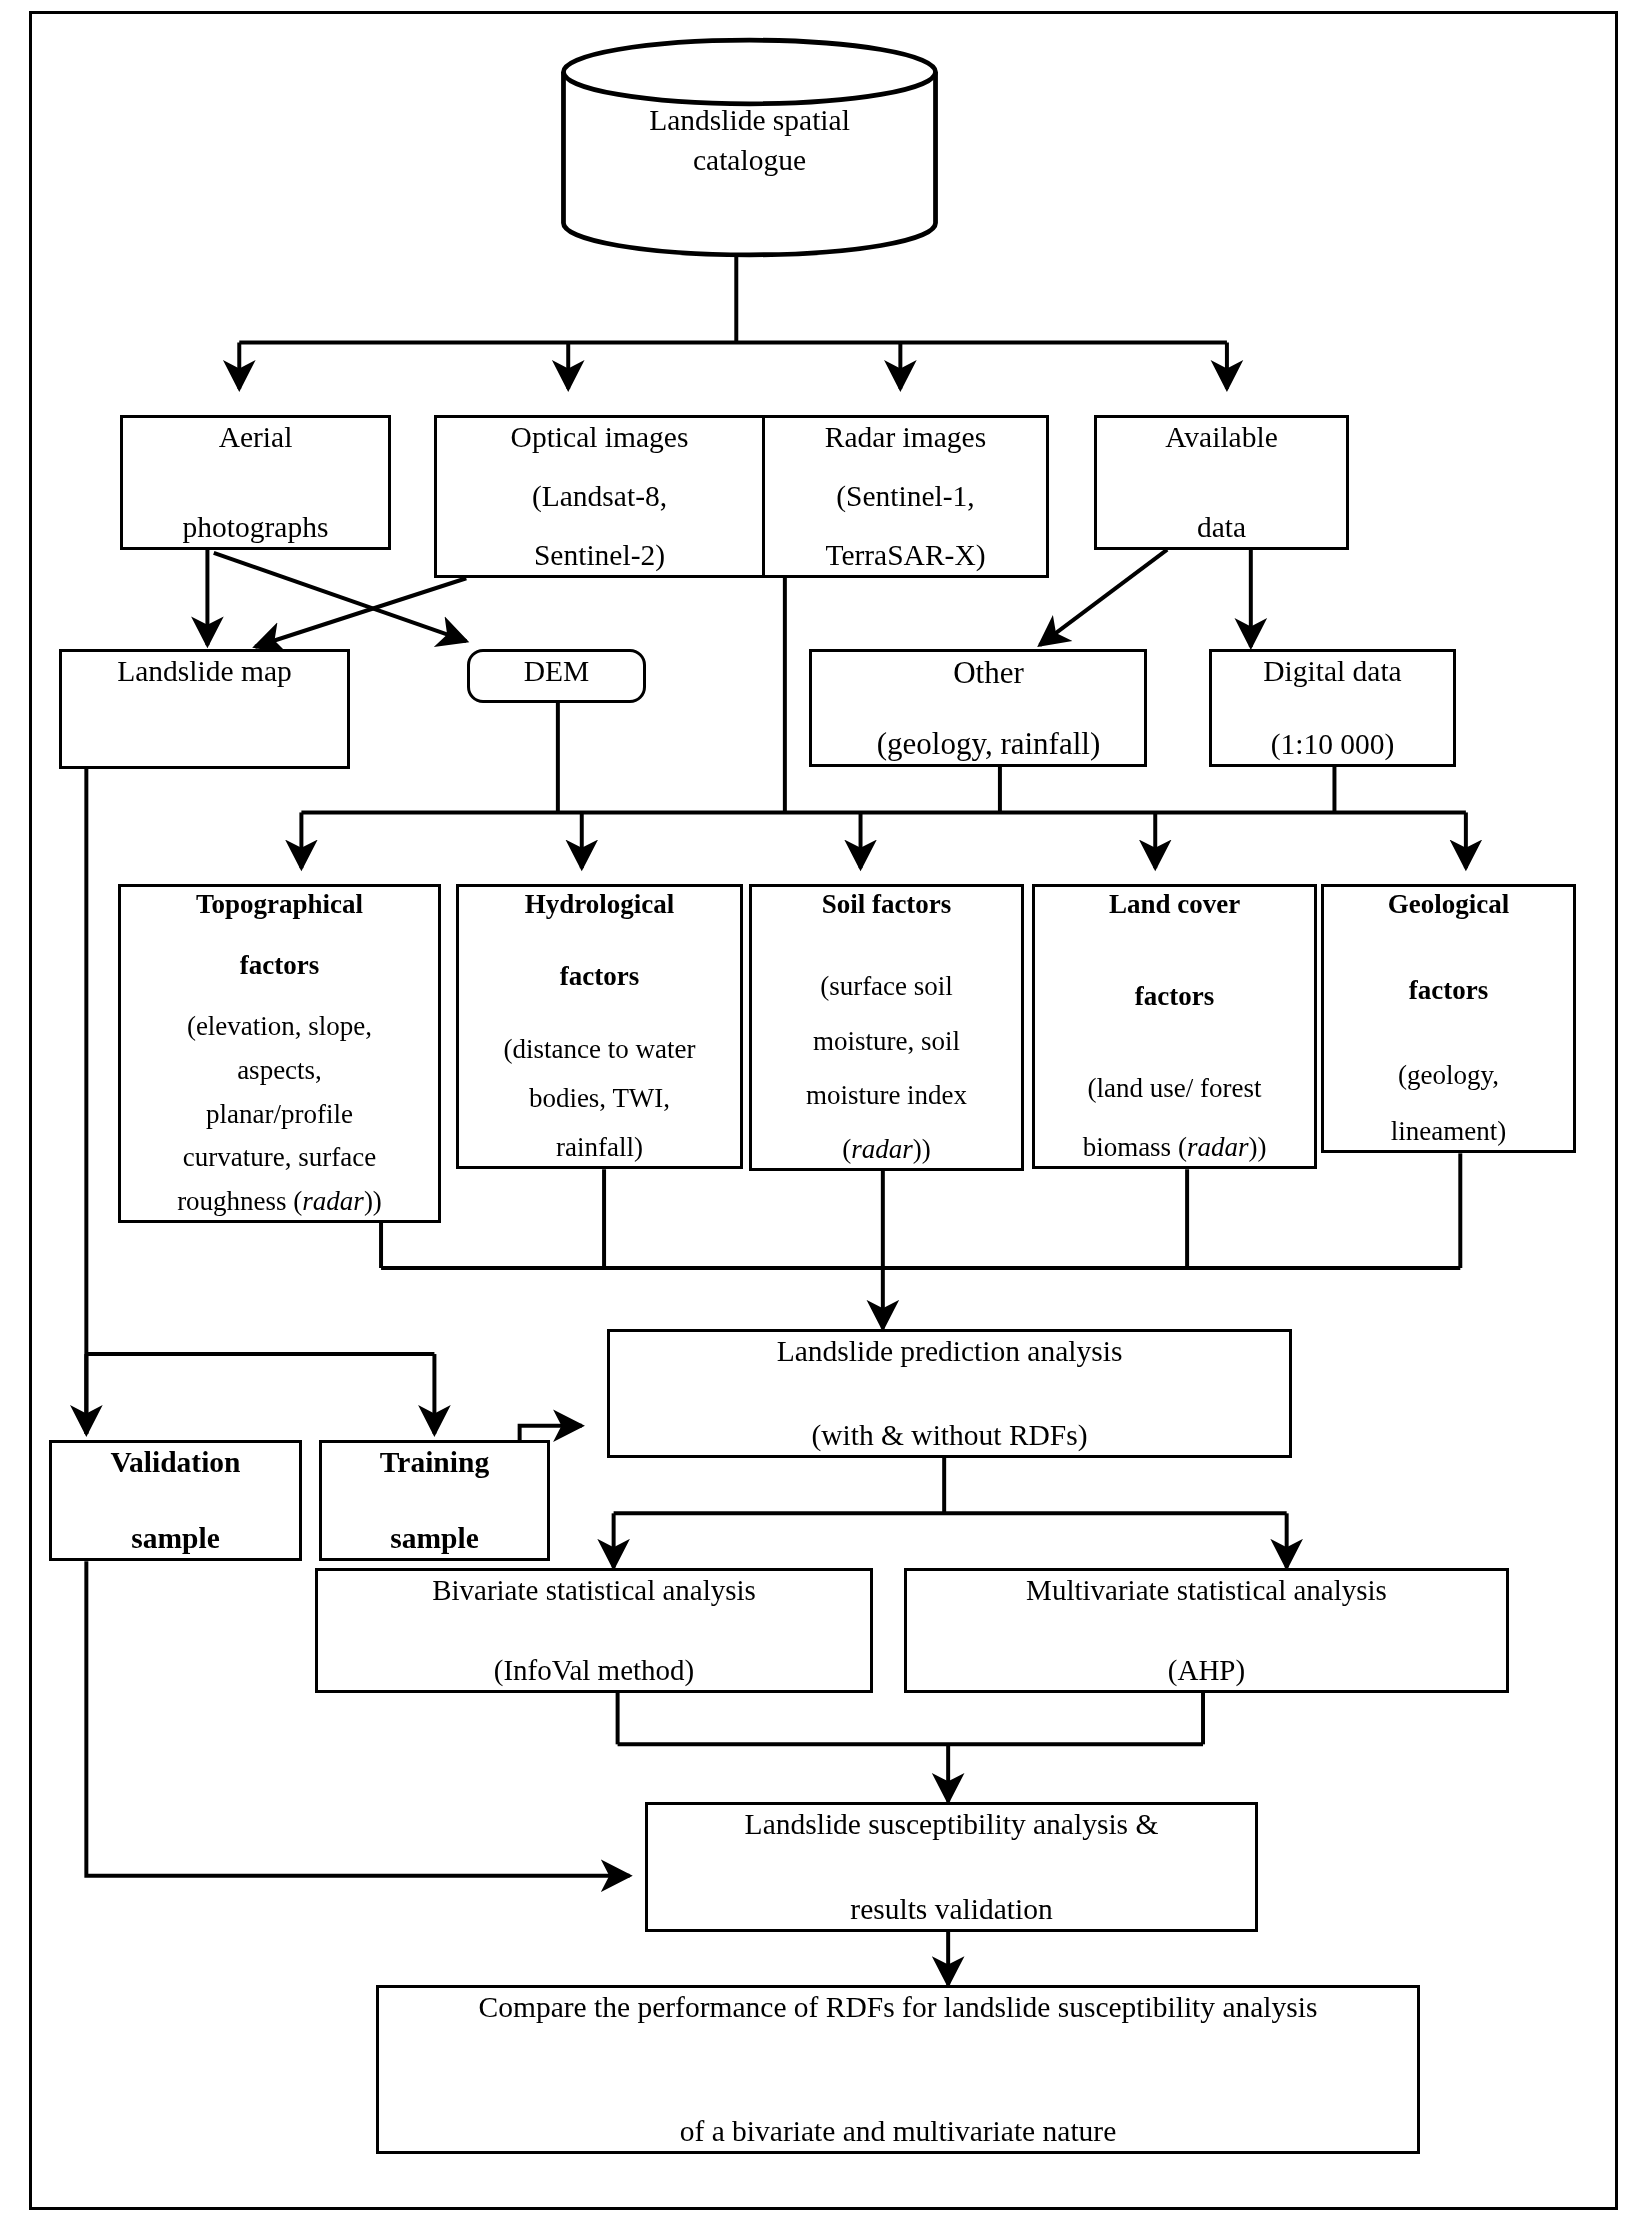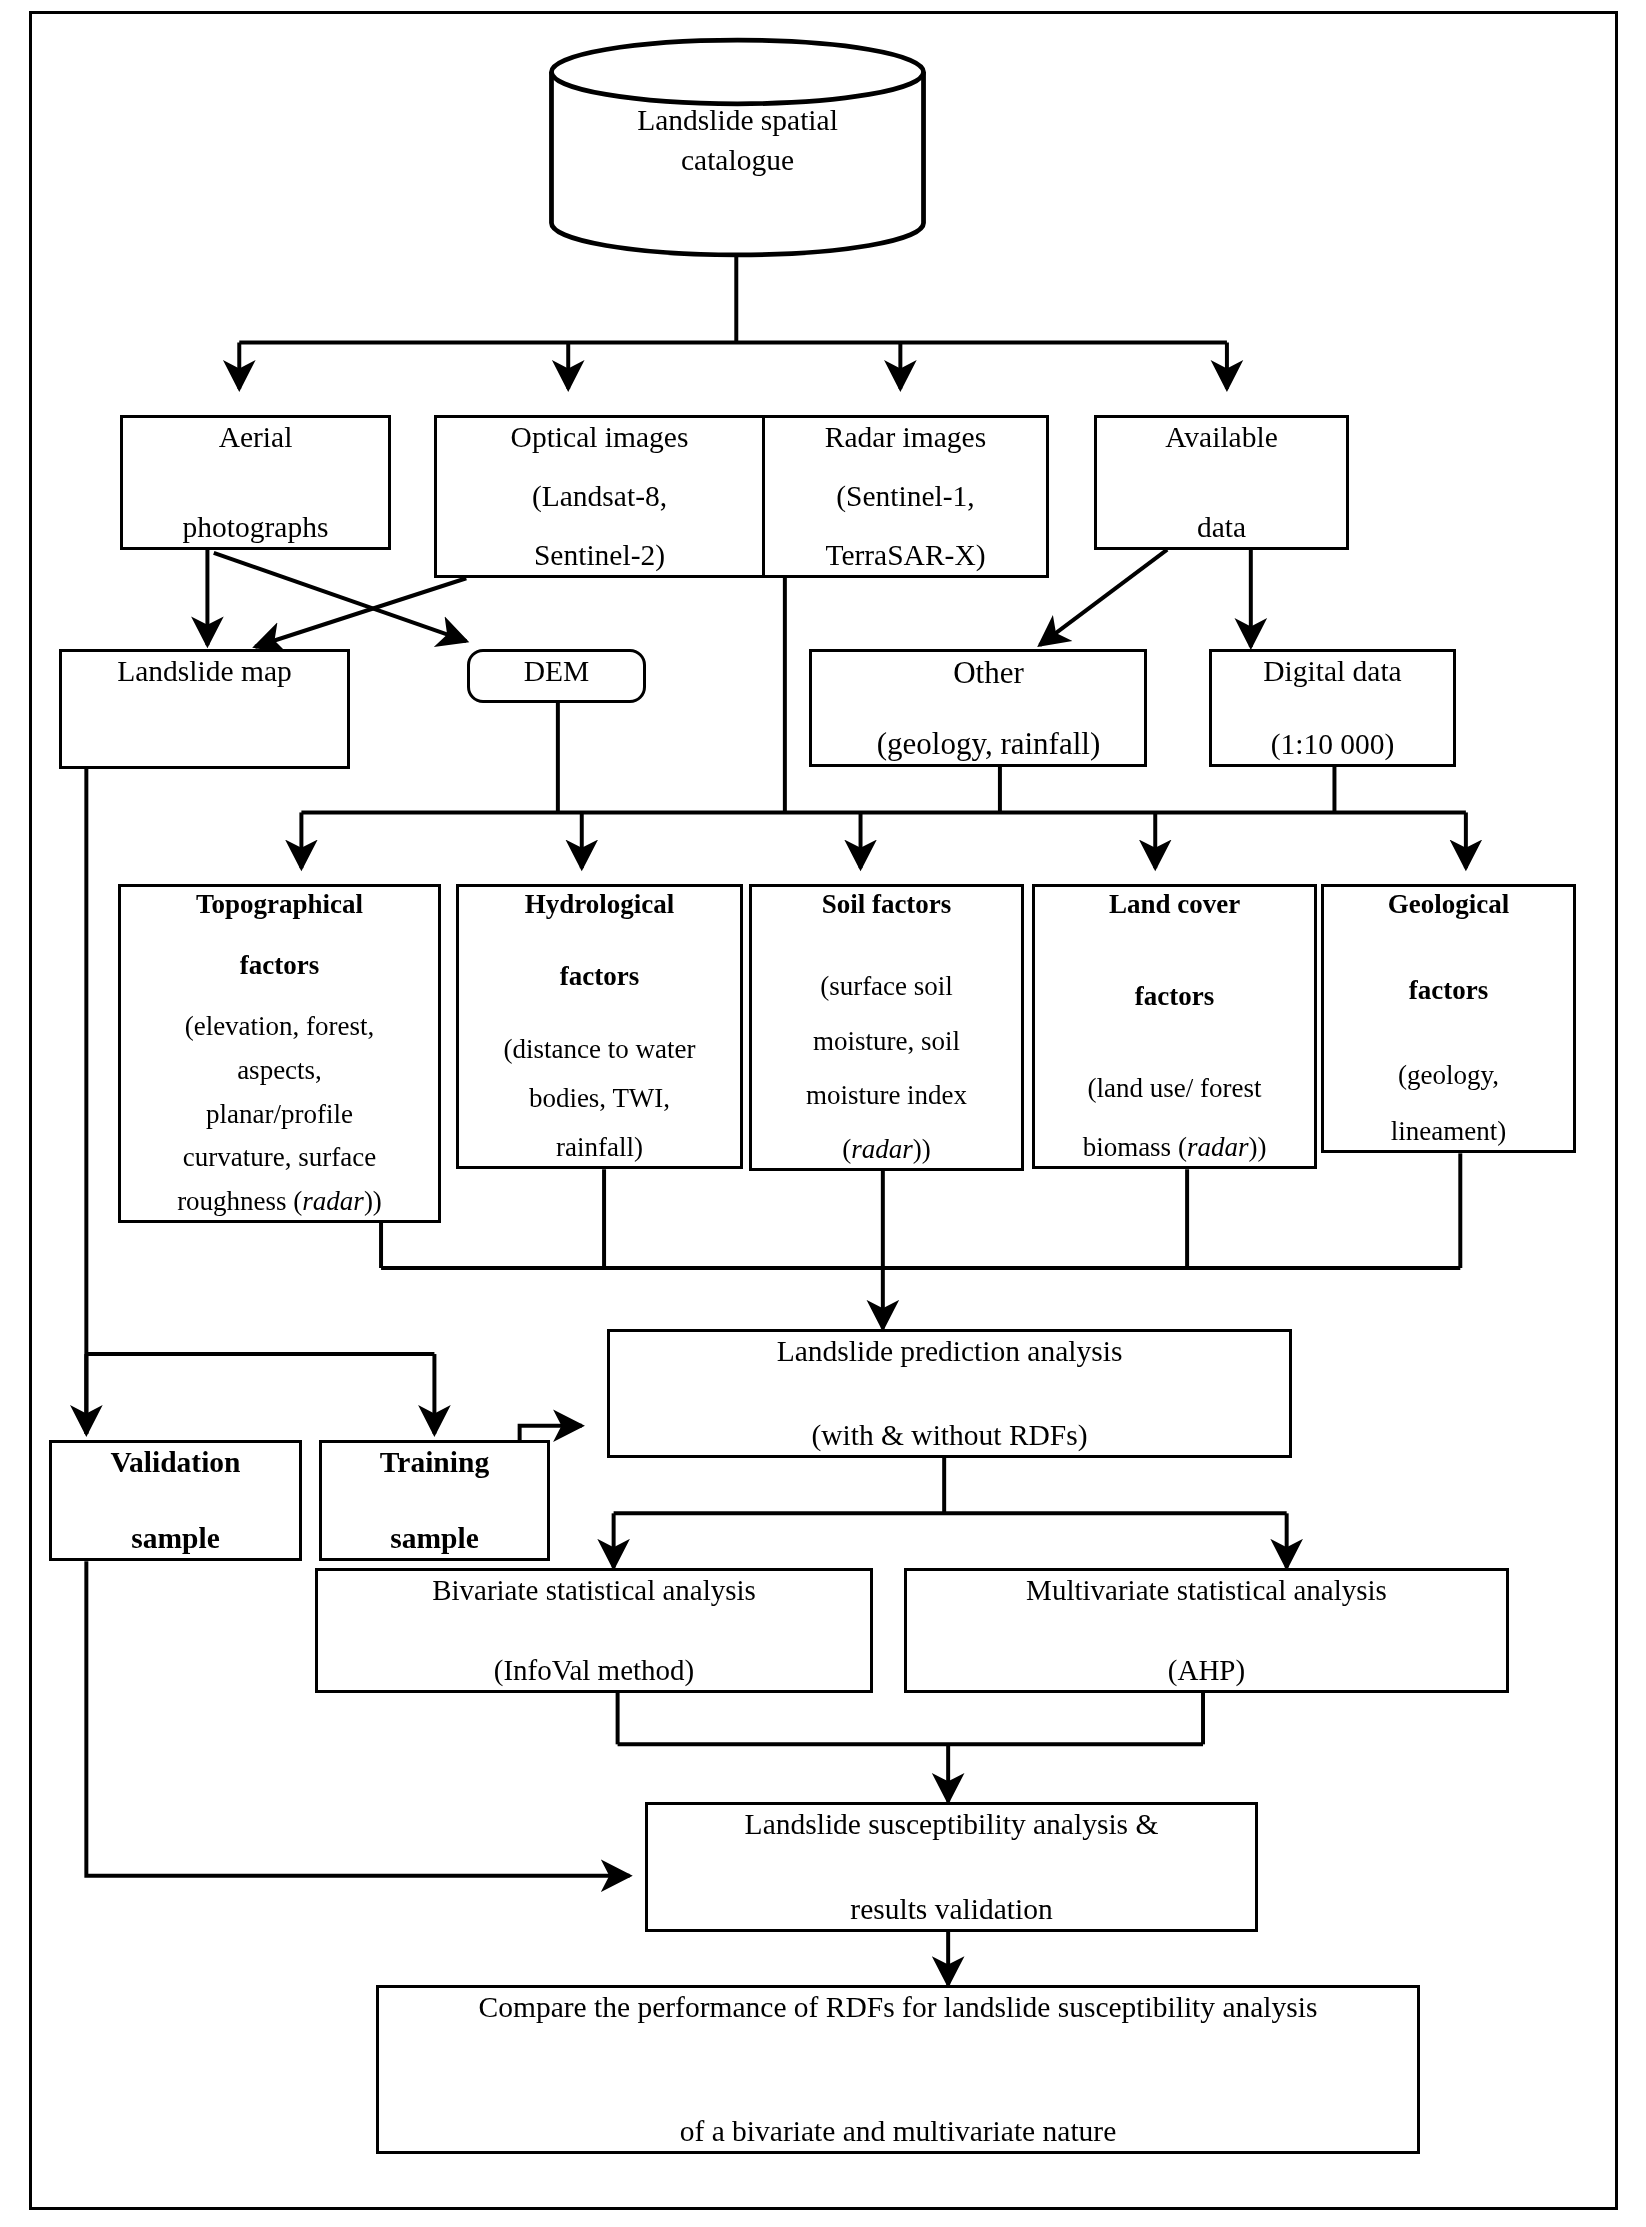--- a/index.html
+++ b/index.html
@@ -90,21 +90,21 @@
       <path d="M 1510,2125 L 1510,2190"></path>
       <path d="M 775,2190 L 1510,2190"></path>
       <path d="M 1190,2190 L 1190,2262" marker-end="url(#ah)"></path>
 
       <path d="M 108,1960 L 108,2355 L 790,2355" marker-end="url(#ah)"></path>
 
       <path d="M 1190,2425 L 1190,2492" marker-end="url(#ah)"></path>
     </g>
   </svg>
 
-  <div class="cyl" style="left:547px;top:37px;width:381px;height:221px;">
+  <div class="cyl" style="left:559px;top:37px;width:381px;height:221px;">
     <svg width="381" height="221" viewBox="0 0 478 278">
       <path d="M5,44 L5,234 A234,40 0 0 0 473,234 L473,44" fill="#fff" stroke="#000" stroke-width="6"></path>
       <ellipse cx="239" cy="44" rx="234" ry="40" fill="#fff" stroke="#000" stroke-width="6"></ellipse>
     </svg>
     <div class="cyltext">
       <div>Landslide spatial</div>
       <div>catalogue</div>
     </div>
   </div>
 
@@ -148,21 +148,21 @@
   <div class="node" style="left:1209px;top:649px;width:247px;height:118px;font-size:29.5px;">
     <div>Digital data</div>
     <div>(1:10 000)</div>
   </div>
 
   <div class="node" style="left:118px;top:884px;width:323px;height:339px;font-size:27px;">
     <div class="ttl">Topographical</div>
     <div class="sp"></div>
     <div class="ttl">factors</div>
     <div class="sp"></div>
-    <div class="sub">(elevation, forest,</div>
+    <div class="sub">(elevation, slope,</div>
     <div class="sub">aspects,</div>
     <div class="sub">planar/profile</div>
     <div class="sub">curvature, surface</div>
     <div class="sub"><span>roughness (</span><span class="it">radar</span><span>))</span></div>
   </div>
 
   <div class="node" style="left:456px;top:884px;width:287px;height:285px;font-size:27px;">
     <div class="ttl">Hydrological</div>
     <div class="sp"></div>
     <div class="ttl">factors</div>

